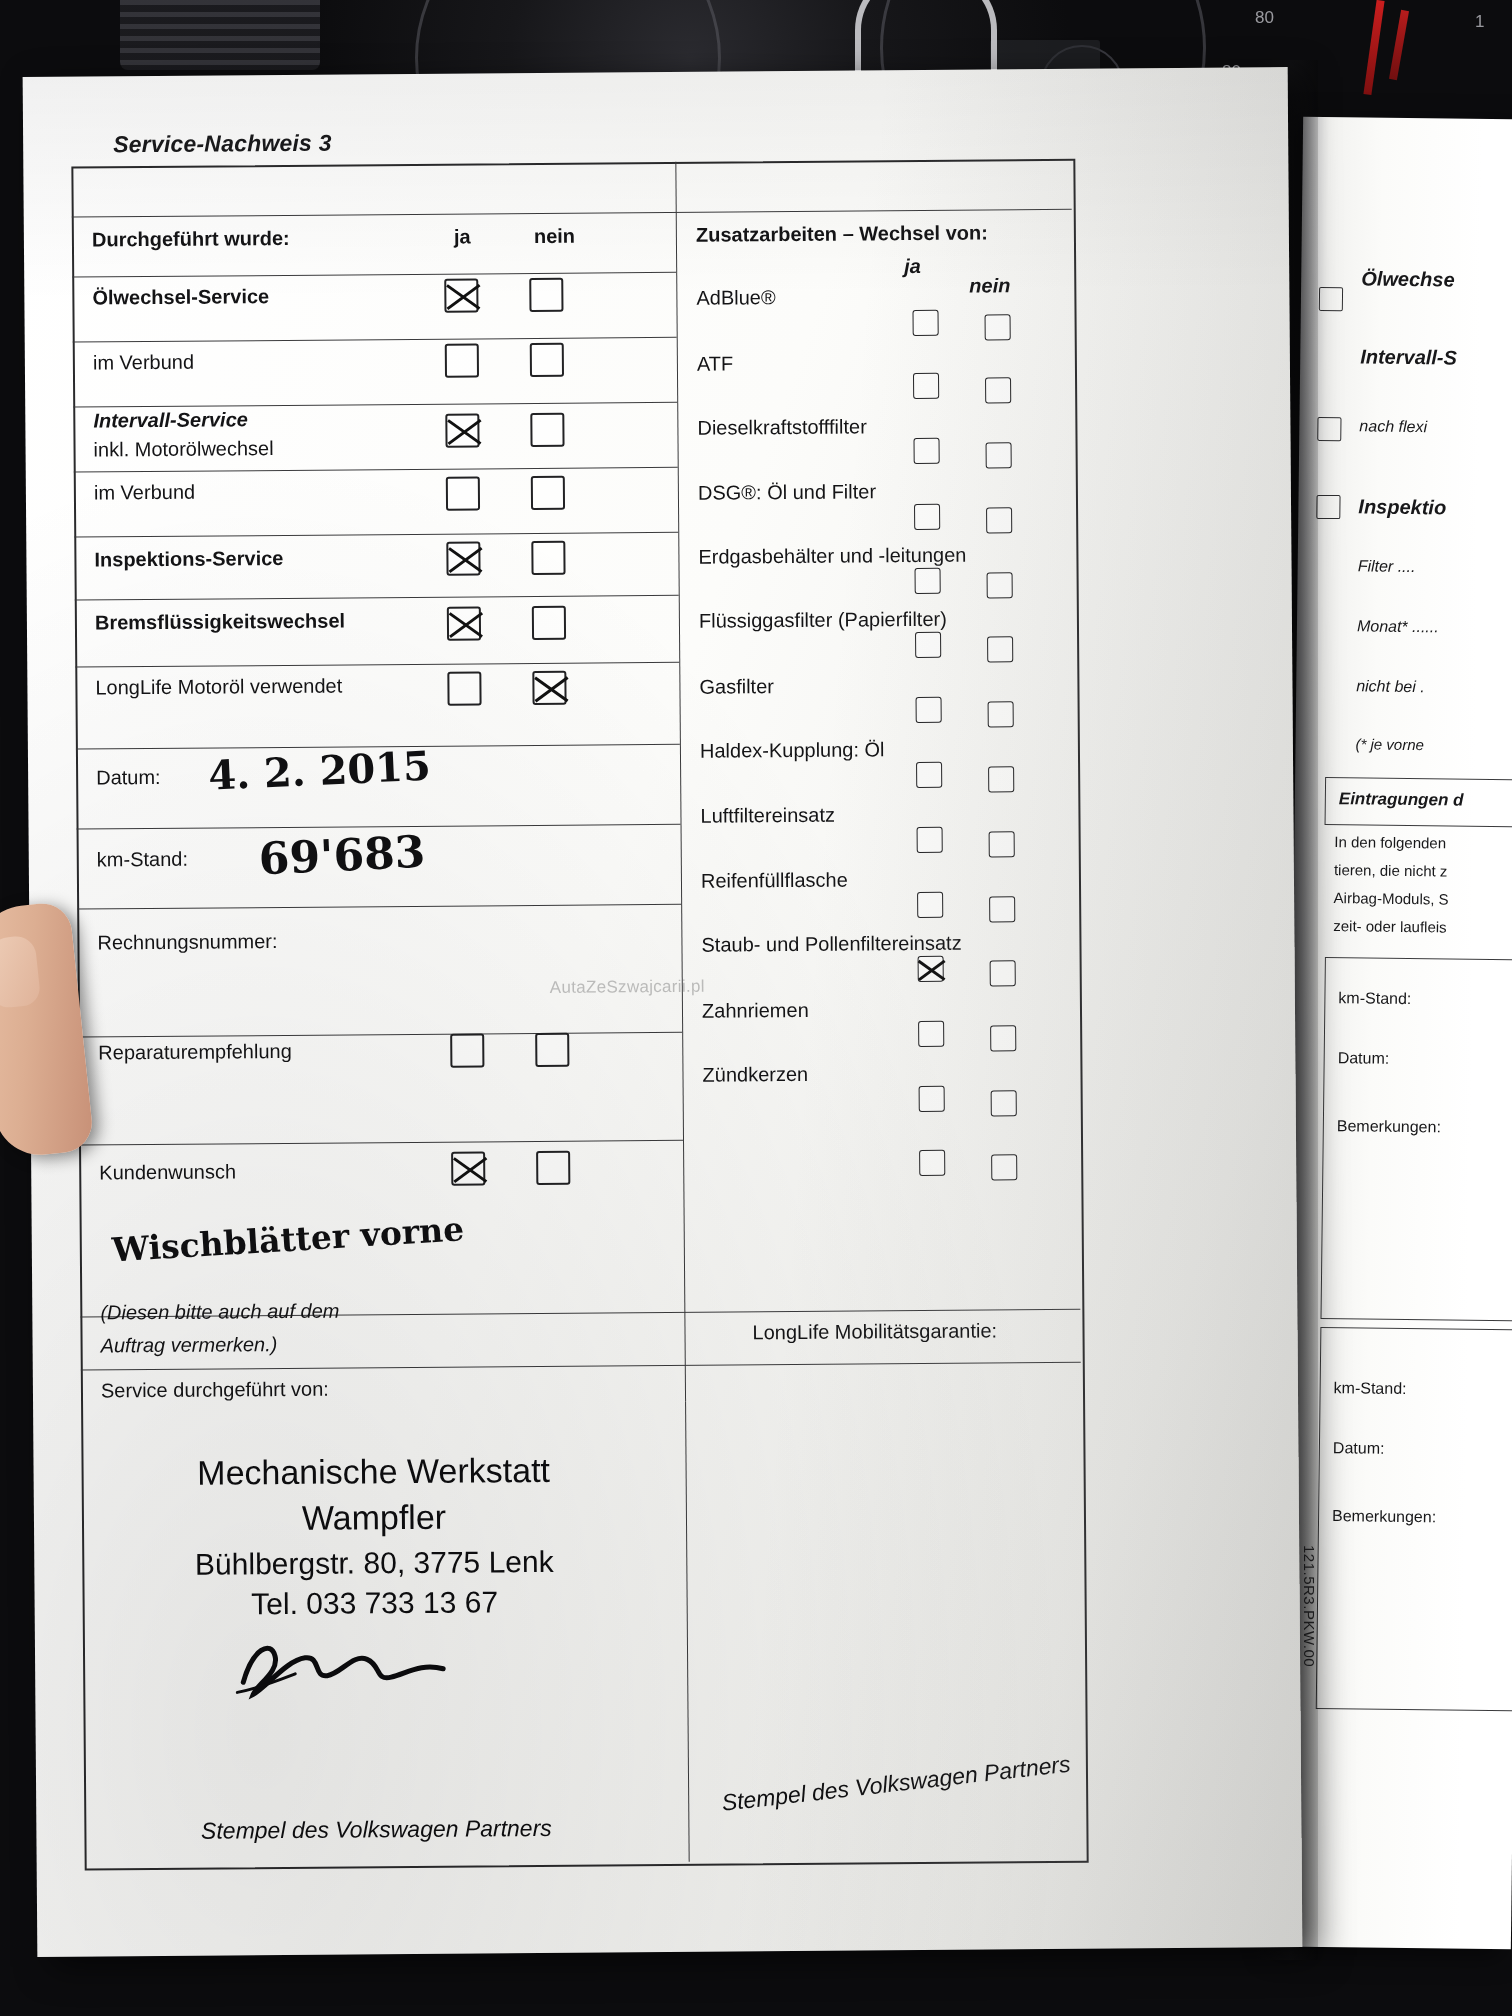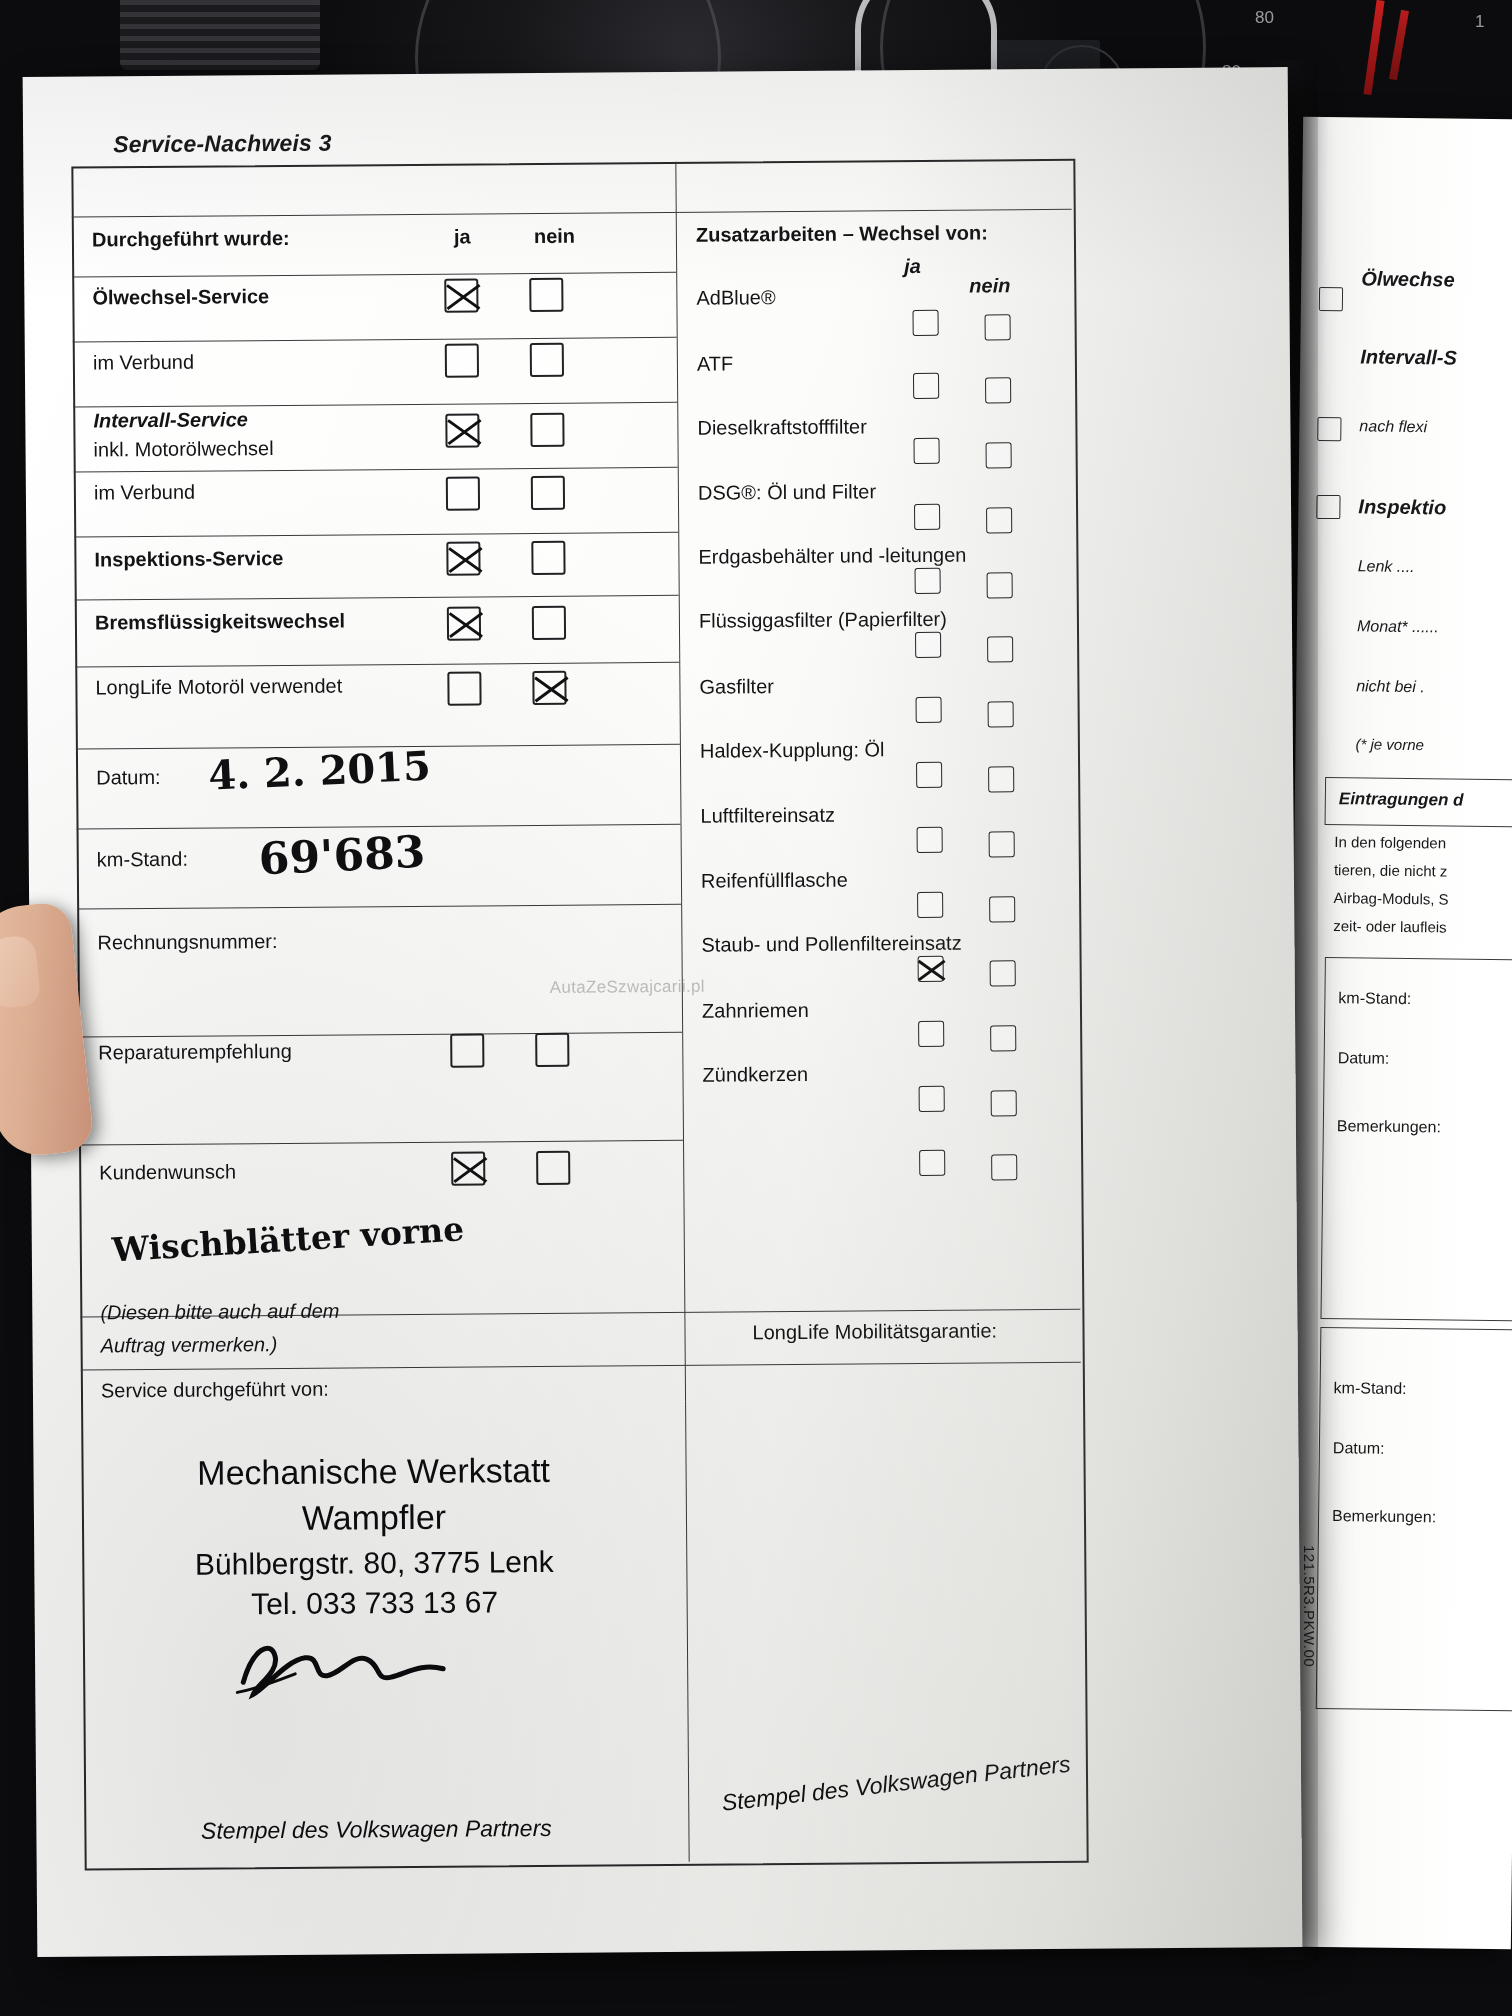--- a/index.html
+++ b/index.html
@@ -287,21 +287,21 @@
   <div class="rp-cb" style="left:18px; top:170px;"></div>
   <div class="rp-txt rp-bold" style="left:60px; top:150px; font-size:20px;">Ölwechse</div>
 
   <div class="rp-txt rp-bold" style="left:60px; top:228px; font-size:20px;">Intervall-S</div>
   <div class="rp-cb" style="left:18px; top:300px;"></div>
   <div class="rp-txt rp-it" style="left:60px; top:300px;">nach flexi</div>
 
   <div class="rp-cb" style="left:18px; top:378px;"></div>
   <div class="rp-txt rp-bold" style="left:60px; top:378px; font-size:20px;">Inspektio</div>
 
-  <div class="rp-txt rp-it" style="left:60px; top:440px;">Lenk ....</div>
+  <div class="rp-txt rp-it" style="left:60px; top:440px;">Filter ....</div>
   <div class="rp-txt rp-it" style="left:60px; top:500px;">Monat* ......</div>
   <div class="rp-txt rp-it" style="left:60px; top:560px;">nicht bei .</div>
   <div class="rp-txt rp-it" style="left:60px; top:618px; font-size:15px;">(* je vorne</div>
 
   <div class="rp-box" style="left:30px; top:660px; width:230px; height:46px;"></div>
   <div class="rp-txt rp-bold" style="left:44px; top:672px; font-size:17px;">Eintragungen d</div>
 
   <div class="rp-txt" style="left:40px; top:716px; font-size:15px;">In den folgenden</div>
   <div class="rp-txt" style="left:40px; top:744px; font-size:15px;">tieren, die nicht z</div>
   <div class="rp-txt" style="left:40px; top:772px; font-size:15px;">Airbag-Moduls, S</div>

